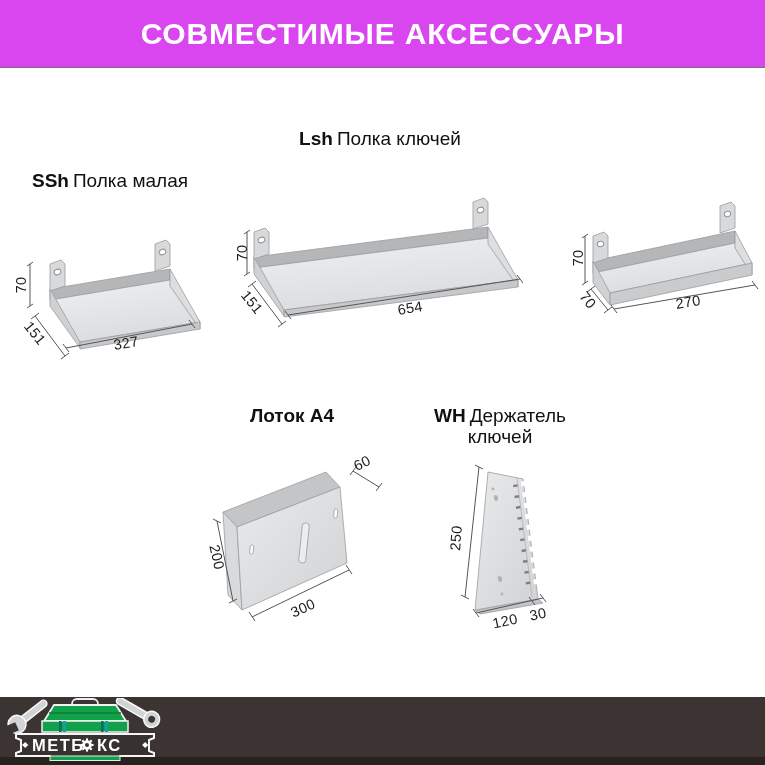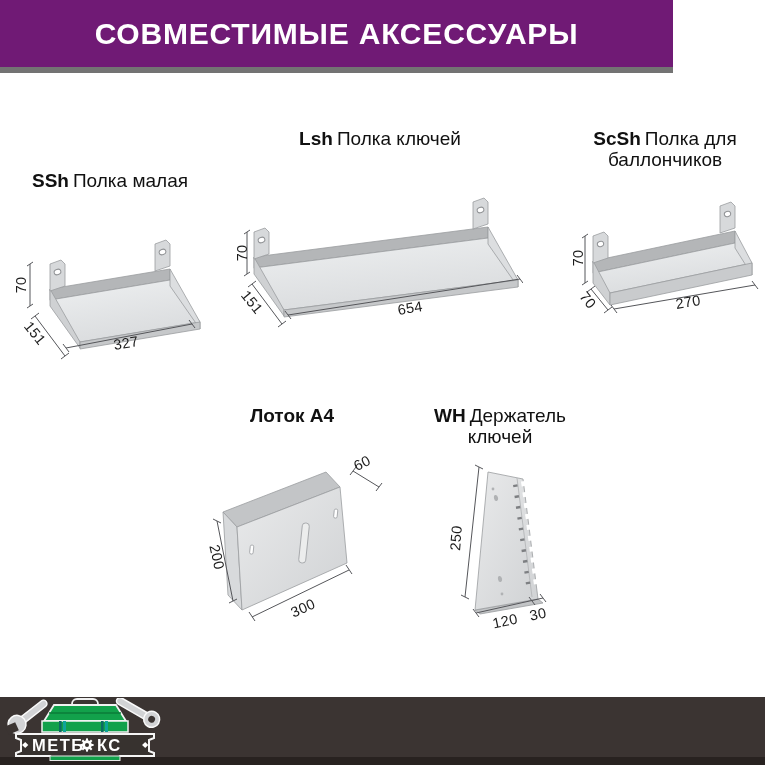--- a/index.html
+++ b/index.html
@@ -1,22 +1,22 @@
 <!DOCTYPE html>
 <html><head>
 <meta charset="utf-8">
 <style>
   html,body{margin:0;padding:0;}
   .page{
     position:relative; width:765px; height:765px; background:#ffffff; overflow:hidden;
     font-family:"Liberation Sans", sans-serif; color:#1b1b1b;
   }
   .top-bar{
-    position:absolute; left:0; top:0; width:673px; height:67px;
-    background:#701a75; border-bottom:6px solid #737373;
+    position:absolute; left:0; top:0; width:765px; height:67px;
+    background:#d946ef; border-bottom:1px solid #737373;
     display:flex; align-items:center; justify-content:center;
   }
   .top-bar h1{
     margin:0; color:#ffffff; font-size:30px; font-weight:bold; letter-spacing:0.8px;
   }
   .fig{position:absolute;}
   .fig-label{
     position:relative; text-align:center; font-size:19px; line-height:21px; color:#111;
     margin:0 auto;
   }
@@ -99,23 +99,20 @@
       <path class="dimline" d="M9,40 L9,82 M6,42 L12,38 M6,84 L12,80"></path>
       <path class="dimline" d="M14,92 L44,132 M10,95 L18,89 M40,135 L48,129"></path>
       <path class="dimline" d="M50,123 L282,87 M47,119 L53,127 M279,83 L285,91"></path>
     </svg>
     <span class="dim" style="left:12px; top:125px; transform:translate(-50%,-50%) rotate(-90deg);">70</span>
     <span class="dim" style="left:22px; top:174px; transform:translate(-50%,-50%) rotate(51deg);">151</span>
     <span class="dim" style="left:180px; top:180px; transform:translate(-50%,-50%) rotate(-9deg);">654</span>
   </div>
 
   <div class="fig" style="left:570px; top:128px; width:190px; height:200px;">
-    <div class="fig-label" style="max-width:160px;">
-      <span class="code">ScSh</span><span>Полка для баллончиков</span>
-    </div>
     <svg class="drawing" style="left:5px; top:68px;" width="185" height="124" viewBox="0 0 185 124">
       <polygon class="shape" points="18,65 160,35 160,47 18,77" fill="#b4b6b8"></polygon>
       <polygon class="shape" points="18,77 160,47 177,67 35,97" fill="url(#gfloor)"></polygon>
       <polygon class="shape" points="160,35 160,52 177,79 177,67" fill="#dcdee0"></polygon>
       <polygon class="shape" points="18,65 18,87 35,109 35,97" fill="#cfd1d3"></polygon>
       <polygon class="shape" points="35,97 177,67 177,79 35,109" fill="#c9cbcd"></polygon>
       <polygon class="shape" points="18,40 29,36 33,40 33,62 18,67" fill="#d7d9db"></polygon>
       <ellipse class="hole" cx="25.5" cy="48" rx="3.2" ry="2.6" transform="rotate(-18 25.5 48)"></ellipse>
       <polygon class="shape" points="145,10 156,6 160,10 160,32 145,37" fill="#d7d9db"></polygon>
       <ellipse class="hole" cx="152.5" cy="18" rx="3.2" ry="2.6" transform="rotate(-18 152.5 18)"></ellipse>

